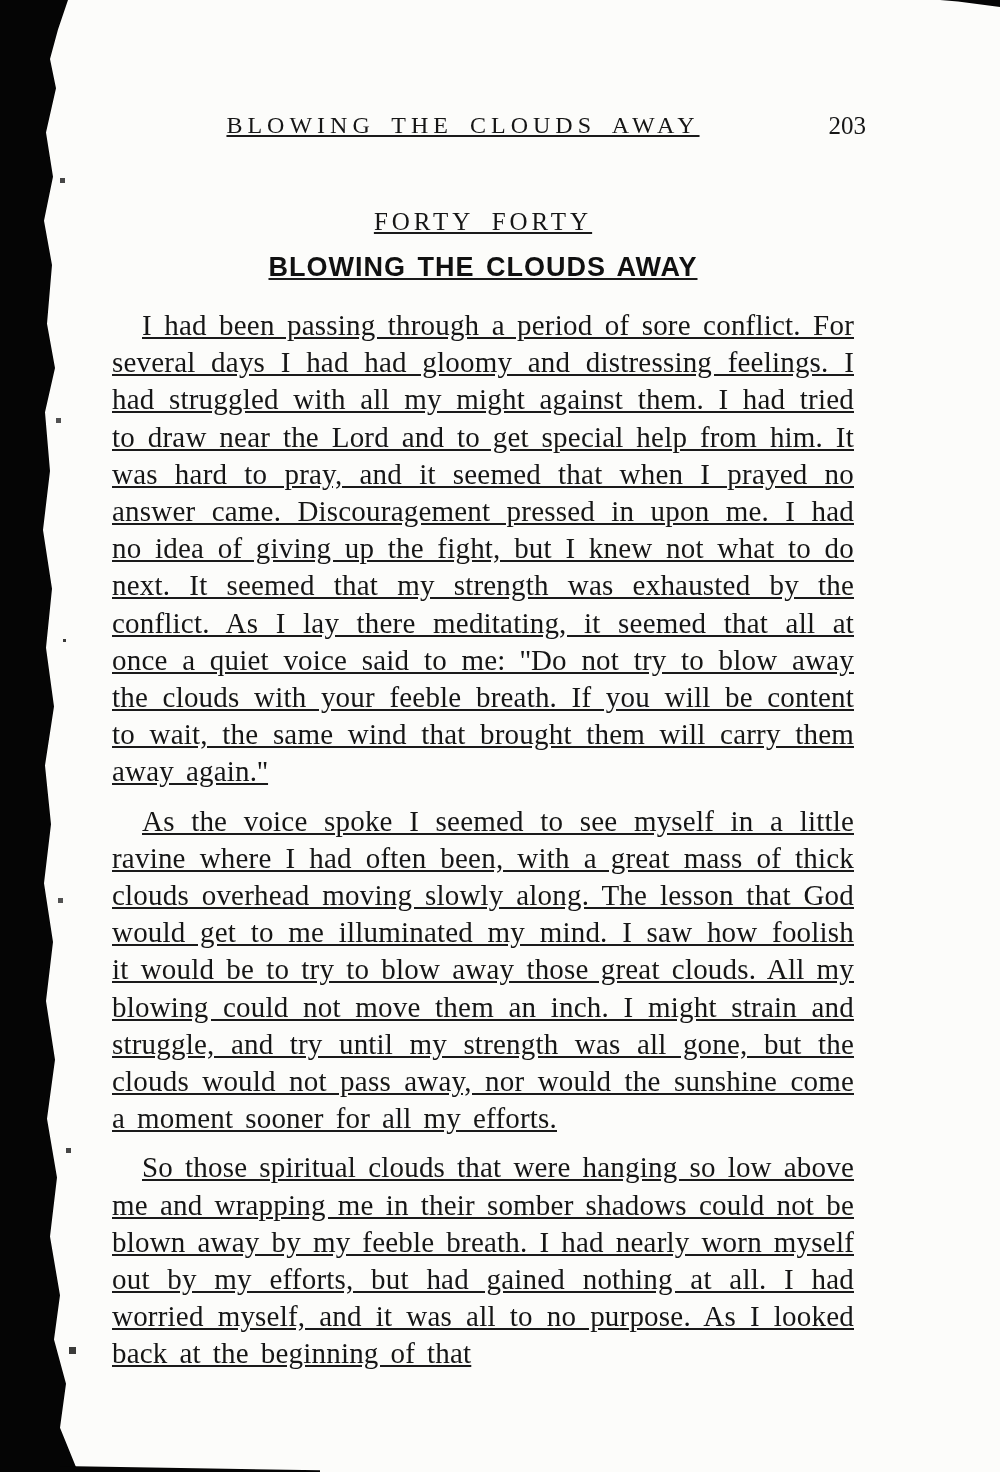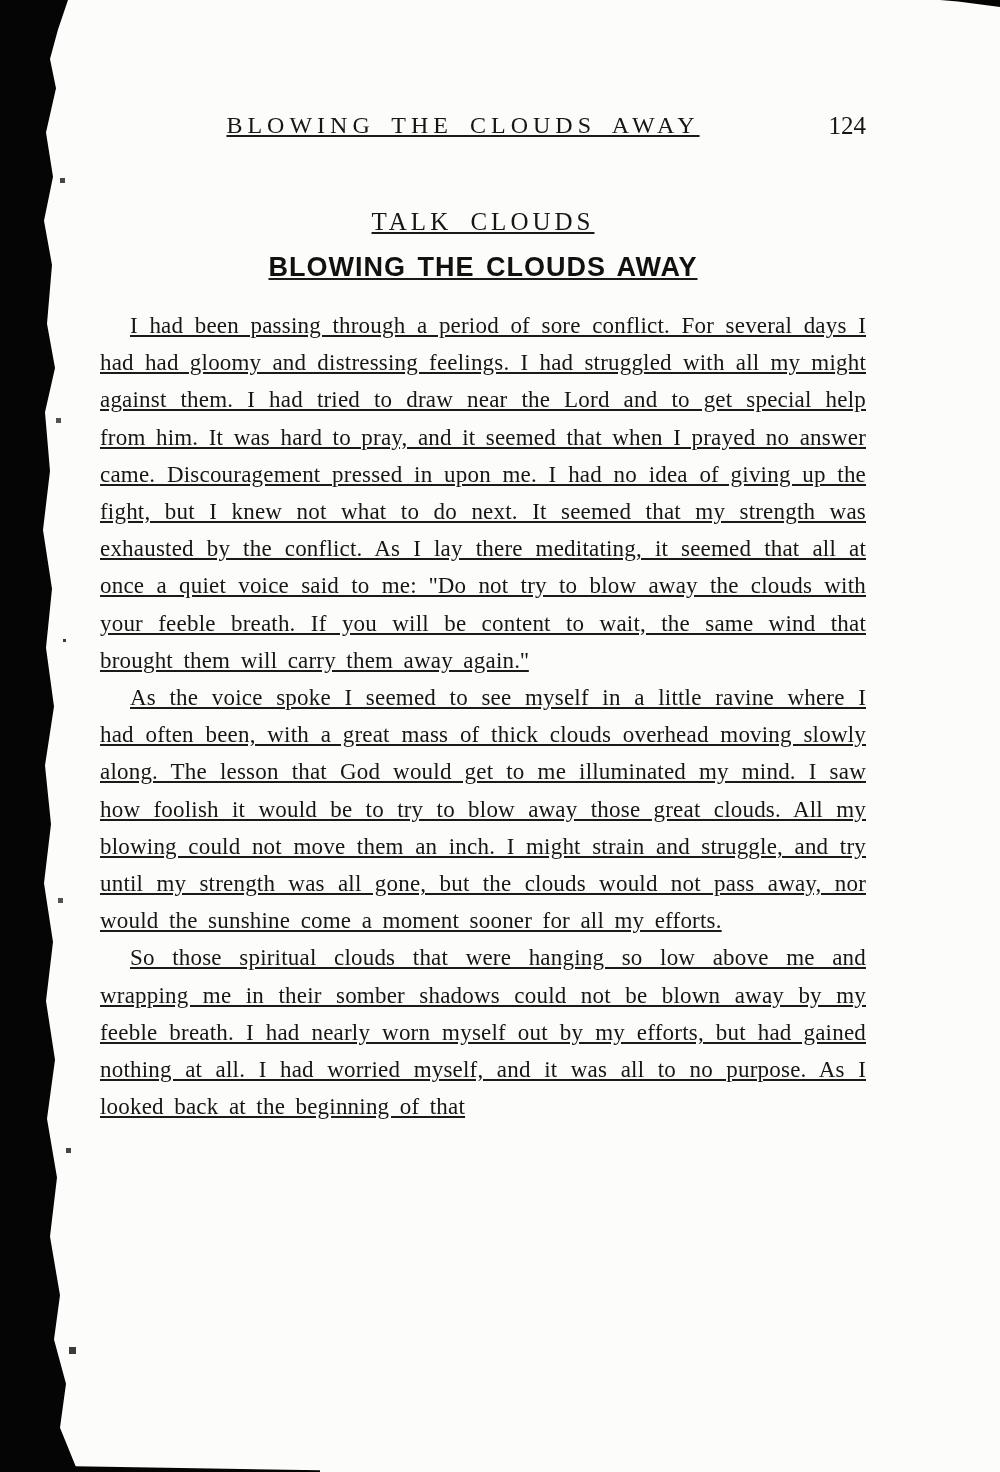--- a/index.html
+++ b/index.html
@@ -111,46 +111,46 @@
     font-size: 27px;
     letter-spacing: 1px;
     word-spacing: 3px;
     color: #111;
   }
 
   .body-text {
     margin-top: 24px;
   }
   .body-text p {
-    margin: 0;
-    font-size: 23px;
+    margin: 12px;
+    font-size: 29px;
     line-height: 37.2px;
     text-align: justify;
     text-indent: 30px;
     word-spacing: 4.5px;
     letter-spacing: 0.2px;
     color: #161616;
   }
 </style>
 </head>
 <body>
 
 <div class="scan-edge-left"></div>
 <div class="scan-speckles"></div>
 <div class="scan-edge-topright"></div>
 <div class="scan-edge-bottom"></div>
 
 <div class="page-content">
 
   <div class="running-head-row">
     <span class="running-head">BLOWING THE CLOUDS AWAY</span>
-    <span class="page-number">124</span>
+    <span class="page-number">203</span>
   </div>
 
-  <h2 class="talk-heading">TALK CLOUDS</h2>
+  <h2 class="talk-heading">FORTY FORTY</h2>
 
   <h1 class="chapter-title">BLOWING THE CLOUDS AWAY</h1>
 
   <div class="body-text">
     <p>I had been passing through a period of sore conflict. For several days I had had gloomy and distressing feelings. I had struggled with all my might against them. I had tried to draw near the Lord and to get special help from him. It was hard to pray, and it seemed that when I prayed no answer came. Discouragement pressed in upon me. I had no idea of giving up the fight, but I knew not what to do next. It seemed that my strength was exhausted by the conflict. As I lay there meditating, it seemed that all at once a quiet voice said to me: ''Do not try to blow away the clouds with your feeble breath. If you will be content to wait, the same wind that brought them will carry them away again.''</p>
     <p>As the voice spoke I seemed to see myself in a little ravine where I had often been, with a great mass of thick clouds overhead moving slowly along. The lesson that God would get to me illuminated my mind. I saw how foolish it would be to try to blow away those great clouds. All my blowing could not move them an inch. I might strain and struggle, and try until my strength was all gone, but the clouds would not pass away, nor would the sunshine come a moment sooner for all my efforts.</p>
     <p>So those spiritual clouds that were hanging so low above me and wrapping me in their somber shadows could not be blown away by my feeble breath. I had nearly worn myself out by my efforts, but had gained nothing at all. I had worried myself, and it was all to no purpose. As I looked back at the beginning of that</p>
   </div>
 
 </div>

